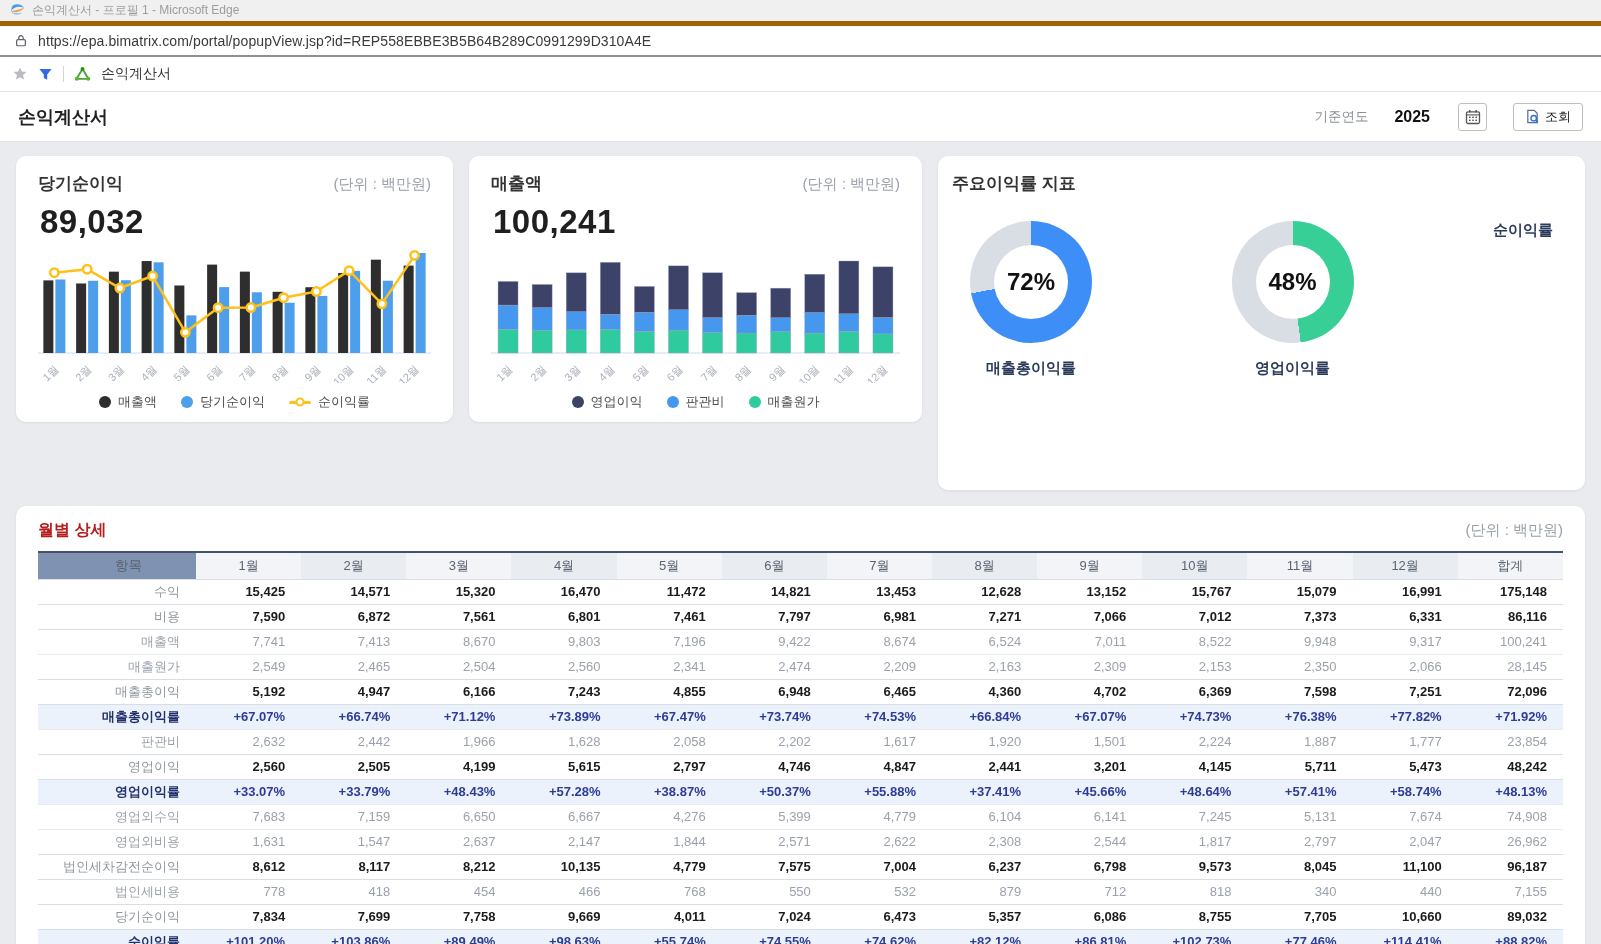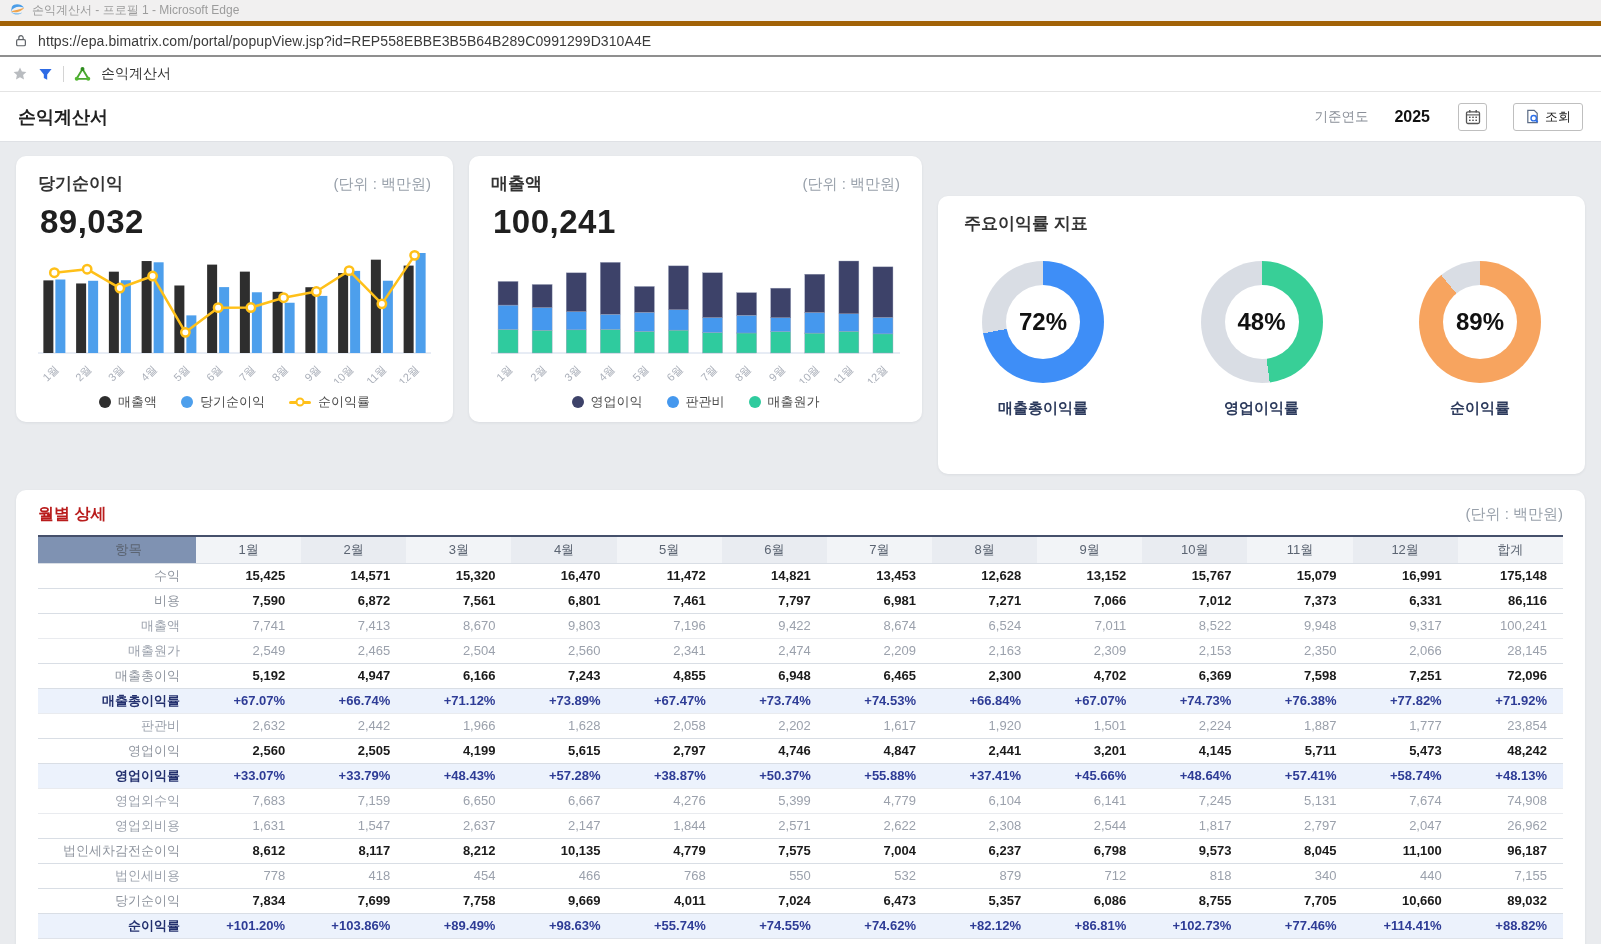--- a/index.html
+++ b/index.html
@@ -31,21 +31,21 @@
                display:flex; align-items:center; gap:5px; padding:0 11px; cursor:pointer;
                font-size:13px; color:#222; }
 
   
   .content { padding:14px 16px 0 16px; }
   .cards-row { display:flex; gap:16px; }
   .card { background:#fff; border-radius:10px; box-shadow:0 1px 3px rgba(30,40,60,.07); }
   .chart-card { padding:16px 22px 12px 22px; height:266px; }
   .card-netincome { width:437px; }
   .card-revenue  { width:453px; }
-  .card-ratios   { flex:1; padding:16px 26px; height:278px;margin-top:40px; }
+  .card-ratios   { flex:1; padding:16px 14px; height:334px; }
   .card-head { display:flex; align-items:baseline; justify-content:space-between; }
   .card-title { font-size:17px; font-weight:bold; color:#333; }
   .card-unit  { font-size:15px; color:#98a0aa; }
   .big-number { font-size:33px; font-weight:bold; color:#1f1f1f; margin:8px 0 2px 2px; letter-spacing:.5px; }
   .chart-box  { width:100%; }
   .legend { display:flex; justify-content:center; align-items:center; gap:24px; margin-top:6px; }
   .legend .litem { display:flex; align-items:center; gap:7px; font-size:13px; color:#4a4a4a; cursor:pointer; }
   .ldot { width:12px; height:12px; border-radius:50%; }
   .lline { position:relative; width:22px; height:3px; border-radius:2px; }
   .lline .lring { position:absolute; left:50%; top:50%; transform:translate(-50%,-50%);
@@ -326,23 +326,20 @@
             </div>
             <div class="gauge-label">매출총이익률</div>
           </div>
           <div class="gauge-block">
             <div class="gauge" style="background: conic-gradient(rgb(56, 207, 151) 0deg, rgb(56, 207, 151) 48%, rgb(217, 221, 228) 48%, rgb(217, 221, 228) 100%);">
               <div class="gval">48%</div>
             </div>
             <div class="gauge-label">영업이익률</div>
           </div>
           <div class="gauge-block">
-            <div class="gauge" style="background: conic-gradient(rgb(247, 164, 95) 0deg, rgb(247, 164, 95) 89%, rgb(217, 221, 228) 89%, rgb(217, 221, 228) 100%);">
-              <div class="gval">89%</div>
-            </div>
             <div class="gauge-label">순이익률</div>
           </div>
         </div>
     </div>
 
   </div>
 
   <div class="card table-card">
     <div class="table-head-row">
       <span class="table-title">월별 상세</span>
@@ -450,21 +447,21 @@
           </tr>
           <tr class="r-bold">
             <td class="rlabel">매출총이익</td>
             <td>5,192</td>
             <td>4,947</td>
             <td>6,166</td>
             <td>7,243</td>
             <td>4,855</td>
             <td>6,948</td>
             <td>6,465</td>
-            <td>2,300</td>
+            <td>4,360</td>
             <td>4,702</td>
             <td>6,369</td>
             <td>7,598</td>
             <td>7,251</td>
             <td>72,096</td>
           </tr>
           <tr class="r-highlight after-bold">
             <td class="rlabel">매출총이익률</td>
             <td>+67.07%</td>
             <td>+66.74%</td>

